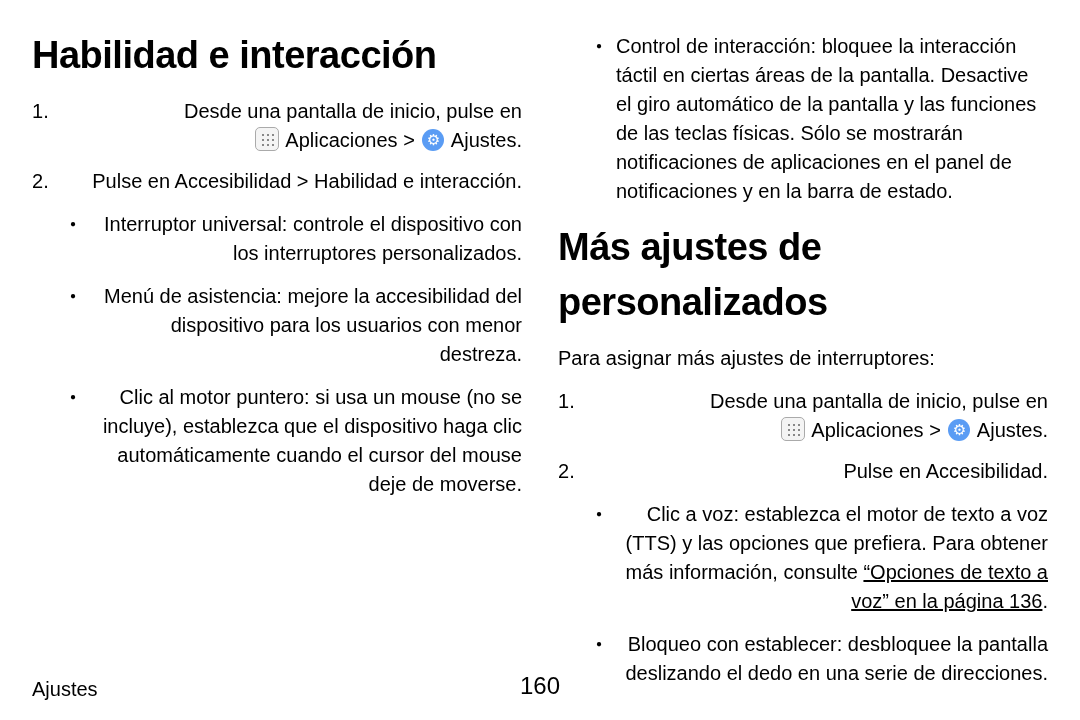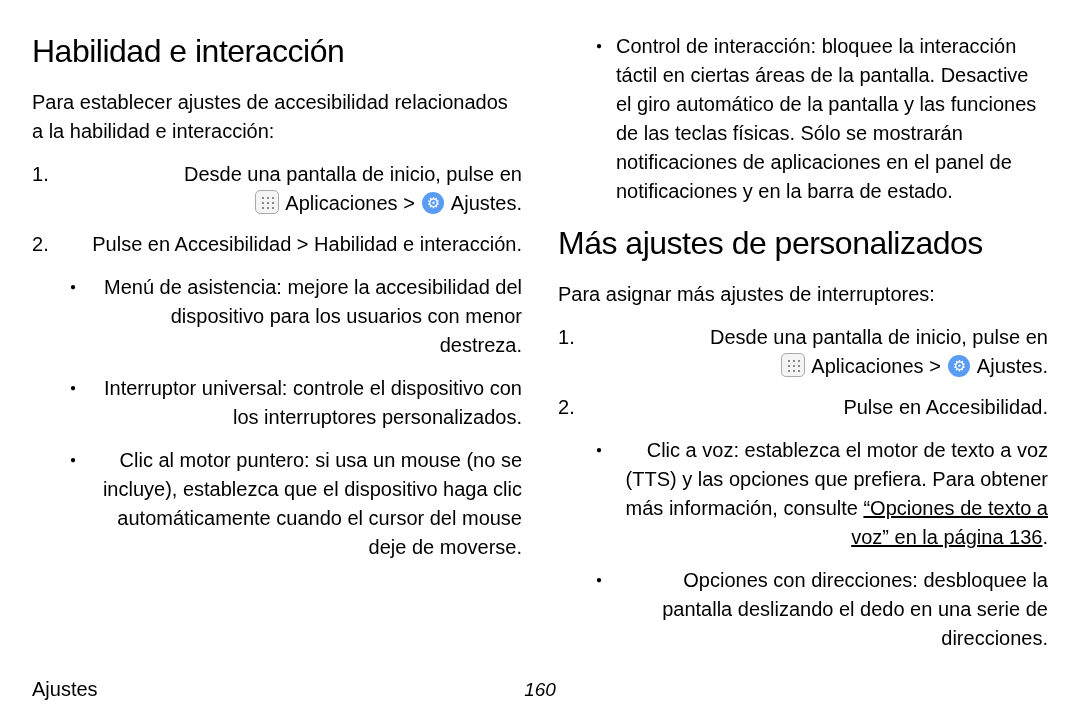--- a/index.html
+++ b/index.html
@@ -18,22 +18,22 @@
     padding:28px 32px 8px 32px;
     box-sizing:border-box;
   }
   .col{
     width:50%;
     box-sizing:border-box;
   }
   .col.left{padding-right:18px;}
   .col.right{padding-left:18px;}
   h1{
-    font-size:32px;
-    font-weight:400;
+    font-size:38px;
+    font-weight:700;
     font-family:Arial Black,Arial,Helvetica,sans-serif;
     margin:0 0 14px 0;
     letter-spacing:-0.5px;
   }
   p{margin:0 0 14px 0;}
   ol{
     margin:0 0 0 0;
     padding-left:0;
     list-style:none;
     counter-reset:item;
@@ -105,43 +105,41 @@
     position:absolute;
     bottom:16px;
     left:32px;
     font-size:20px;
   }
   .footer-num{
     position:absolute;
     bottom:16px;
     left:50%;
     transform:translateX(-50%);
-    font-size:19px;
-    font-style:italic;
+    font-size:24px;
   }
 </style>
 </head>
 <body>
 
 <div class="page">
   <div class="col left">
     <h1>Habilidad e interacción</h1>
-    <p>Para establecer ajustes de accesibilidad relacionados a la habilidad e interacción:</p>
     <ol>
       <li>
         <span>Desde una pantalla de inicio, pulse en </span><br>
         <span class="icon apps"></span>
         <span class="b">Aplicaciones</span><span class="b"> &gt; </span><span class="icon gear"></span>
         <span class="b">Ajustes</span><span>.</span>
       </li>
       <li>
         <span>Pulse en </span><span class="b">Accesibilidad &gt; Habilidad e interacción</span><span>.</span>
         <ul>
+          <li><span class="b">Interruptor universal</span><span>: controle el dispositivo con los interruptores personalizados.</span></li>
           <li><span class="b">Menú de asistencia</span><span>: mejore la accesibilidad del dispositivo para los usuarios con menor destreza.</span></li>
-          <li><span class="b">Interruptor universal</span><span>: controle el dispositivo con los interruptores personalizados.</span></li>
           <li><span class="b">Clic al motor puntero</span><span>: si usa un mouse (no se incluye), establezca que el dispositivo haga clic automáticamente cuando el cursor del mouse deje de moverse.</span></li>
         </ul>
       </li>
     </ol>
   </div>
 
   <div class="col right">
     <ul style="margin-top:4px;padding-left:58px;">
       <li><span class="b">Control de interacción</span><span>: bloquee la interacción táctil en ciertas áreas de la pantalla. Desactive el giro automático de la pantalla y las funciones de las teclas físicas. Sólo se mostrarán notificaciones de aplicaciones en el panel de notificaciones y en la barra de estado.</span></li>
     </ul>
@@ -154,21 +152,21 @@
         <span class="icon apps"></span>
         <span class="b">Aplicaciones</span><span class="b"> &gt; </span><span class="icon gear"></span>
         <span class="b">Ajustes</span><span>.</span>
       </li>
       <li>
         <span>Pulse en </span><span class="b">Accesibilidad</span><span>.</span>
         <ul>
           <li>
             <span class="b">Clic a voz</span><span>: establezca el motor de texto a voz (TTS) y las opciones que prefiera. Para obtener más información, consulte </span><span class="ul">“Opciones de texto a voz” en la página 136</span><span>.</span>
           </li>
-          <li><span class="b">Opciones con direcciones</span><span>: desbloquee la pantalla deslizando el dedo en una serie de direcciones.</span></li>
+          <li><span class="b">Bloqueo con establecer</span><span>: desbloquee la pantalla deslizando el dedo en una serie de direcciones.</span></li>
         </ul>
       </li>
     </ol>
   </div>
 </div>
 
 <div class="footer">Ajustes</div>
 <div class="footer-num">160</div>
 
 </body></html>

